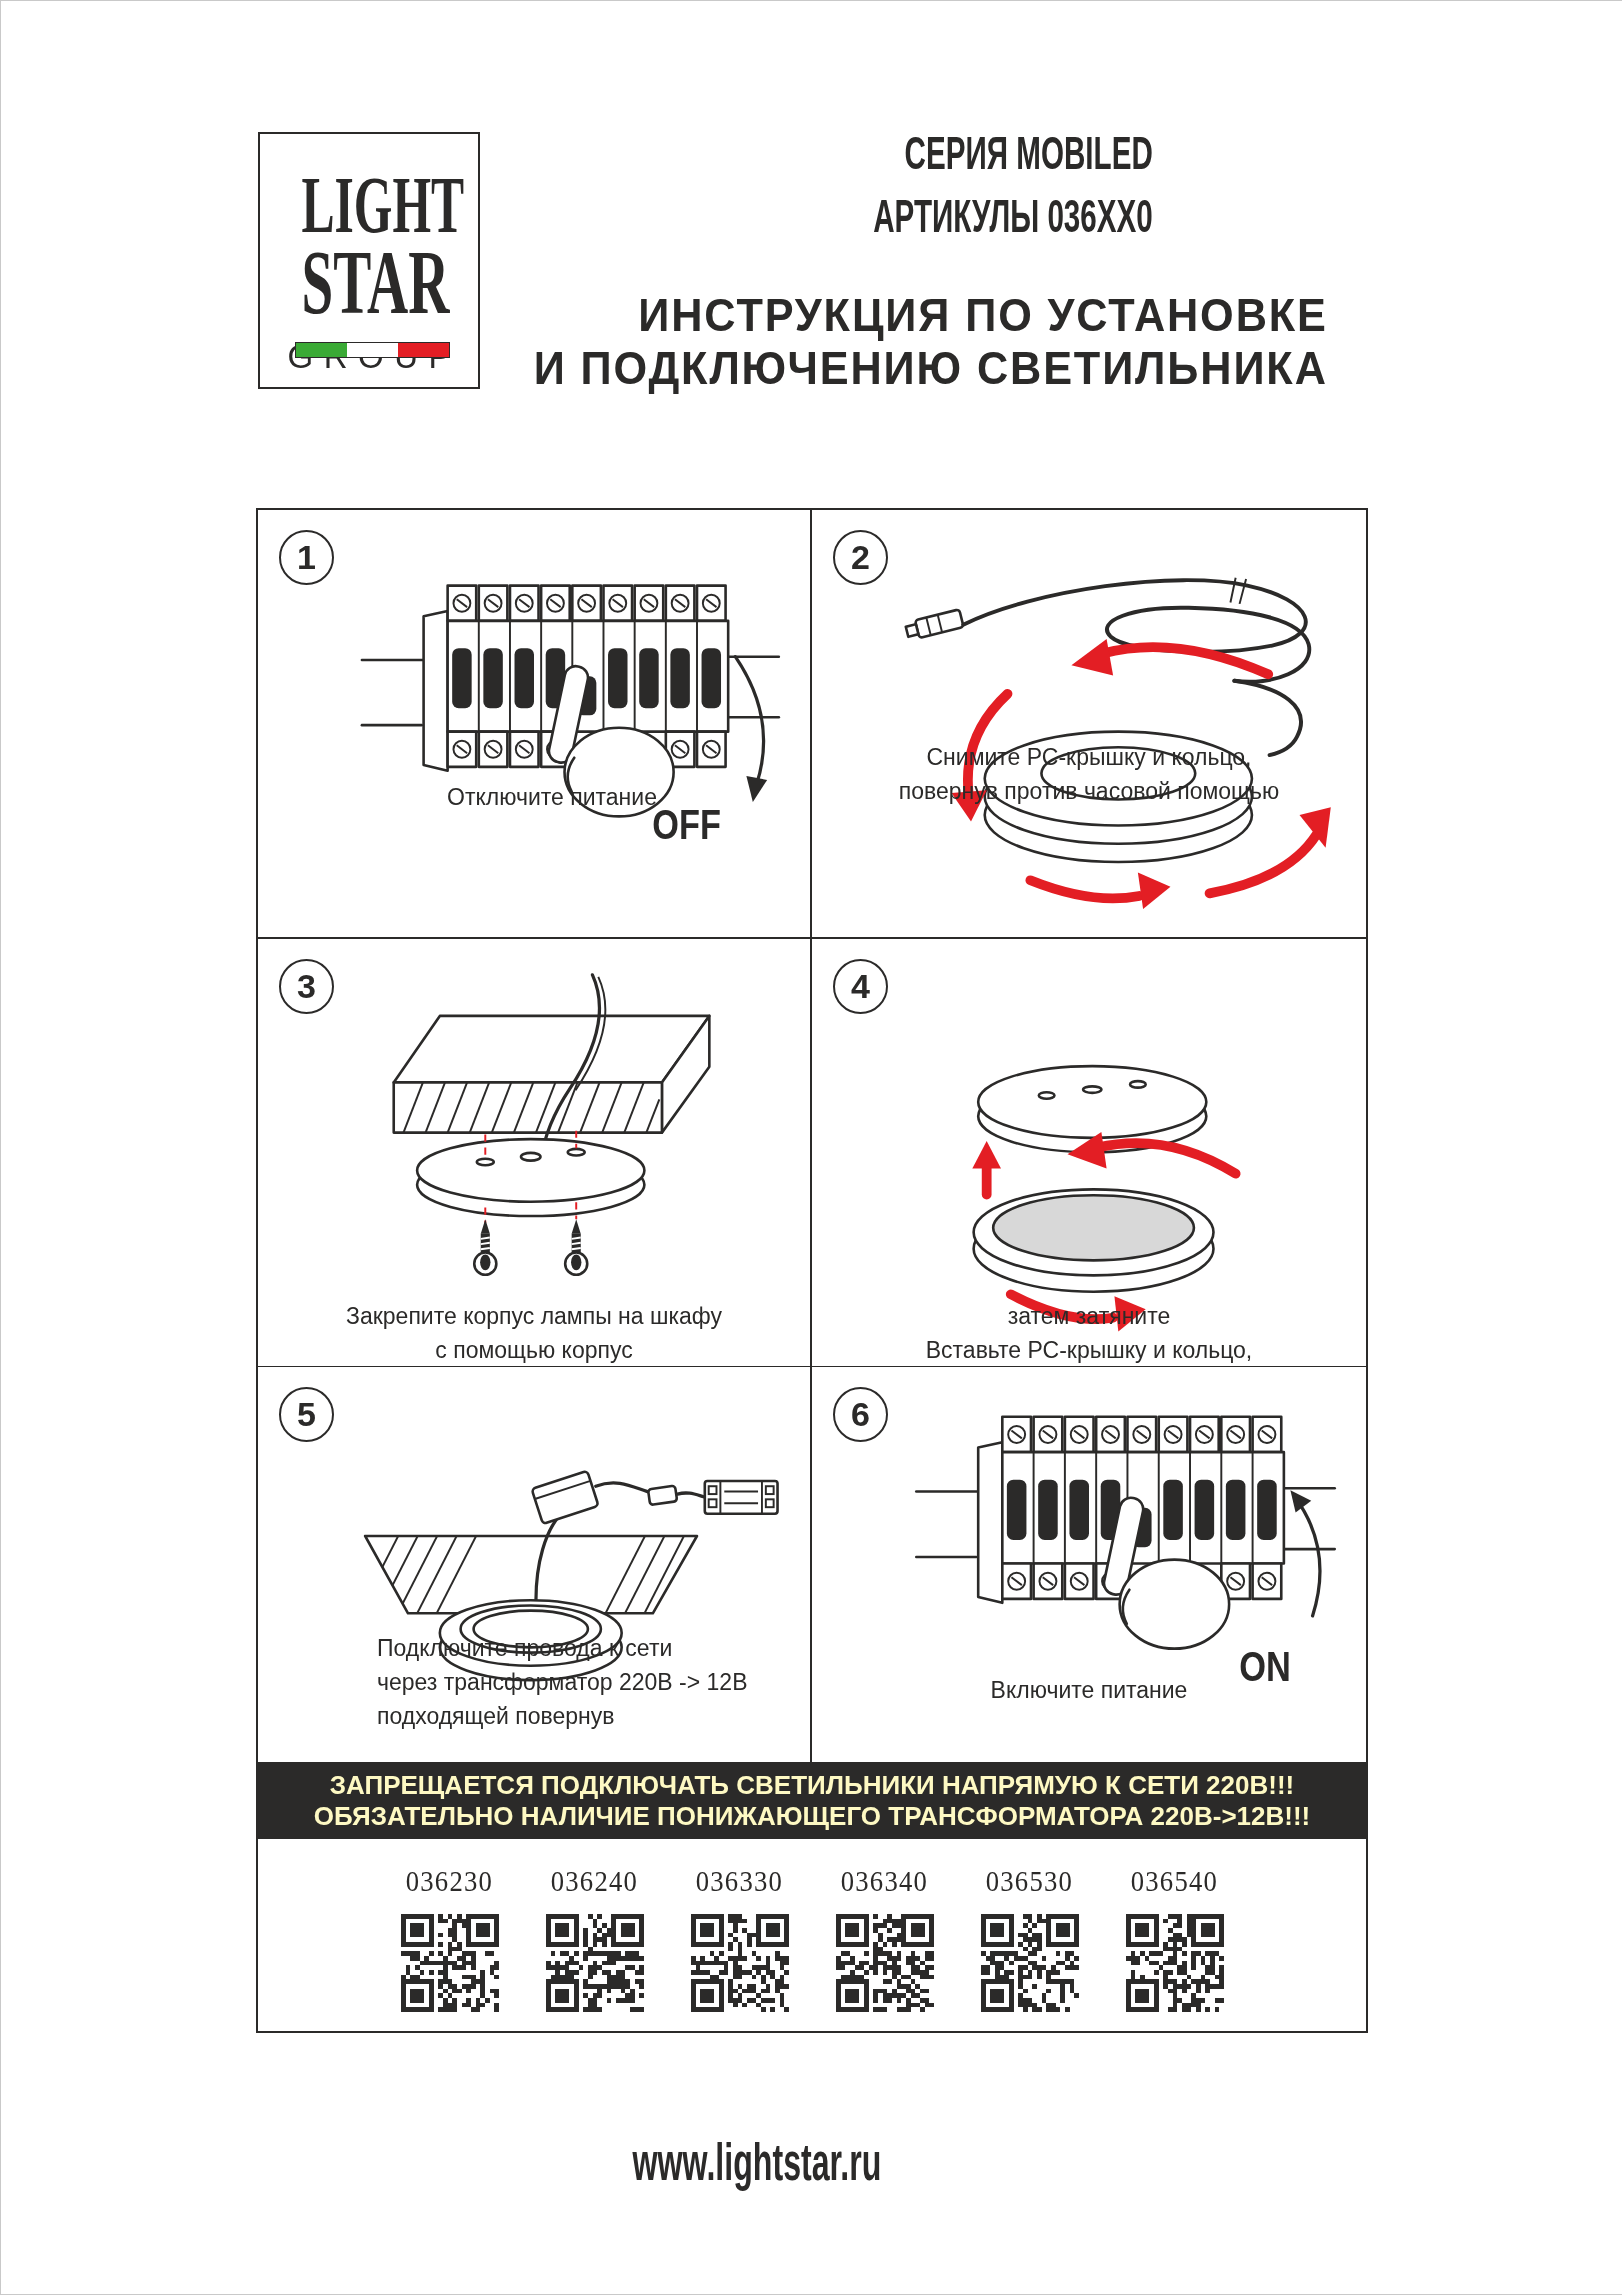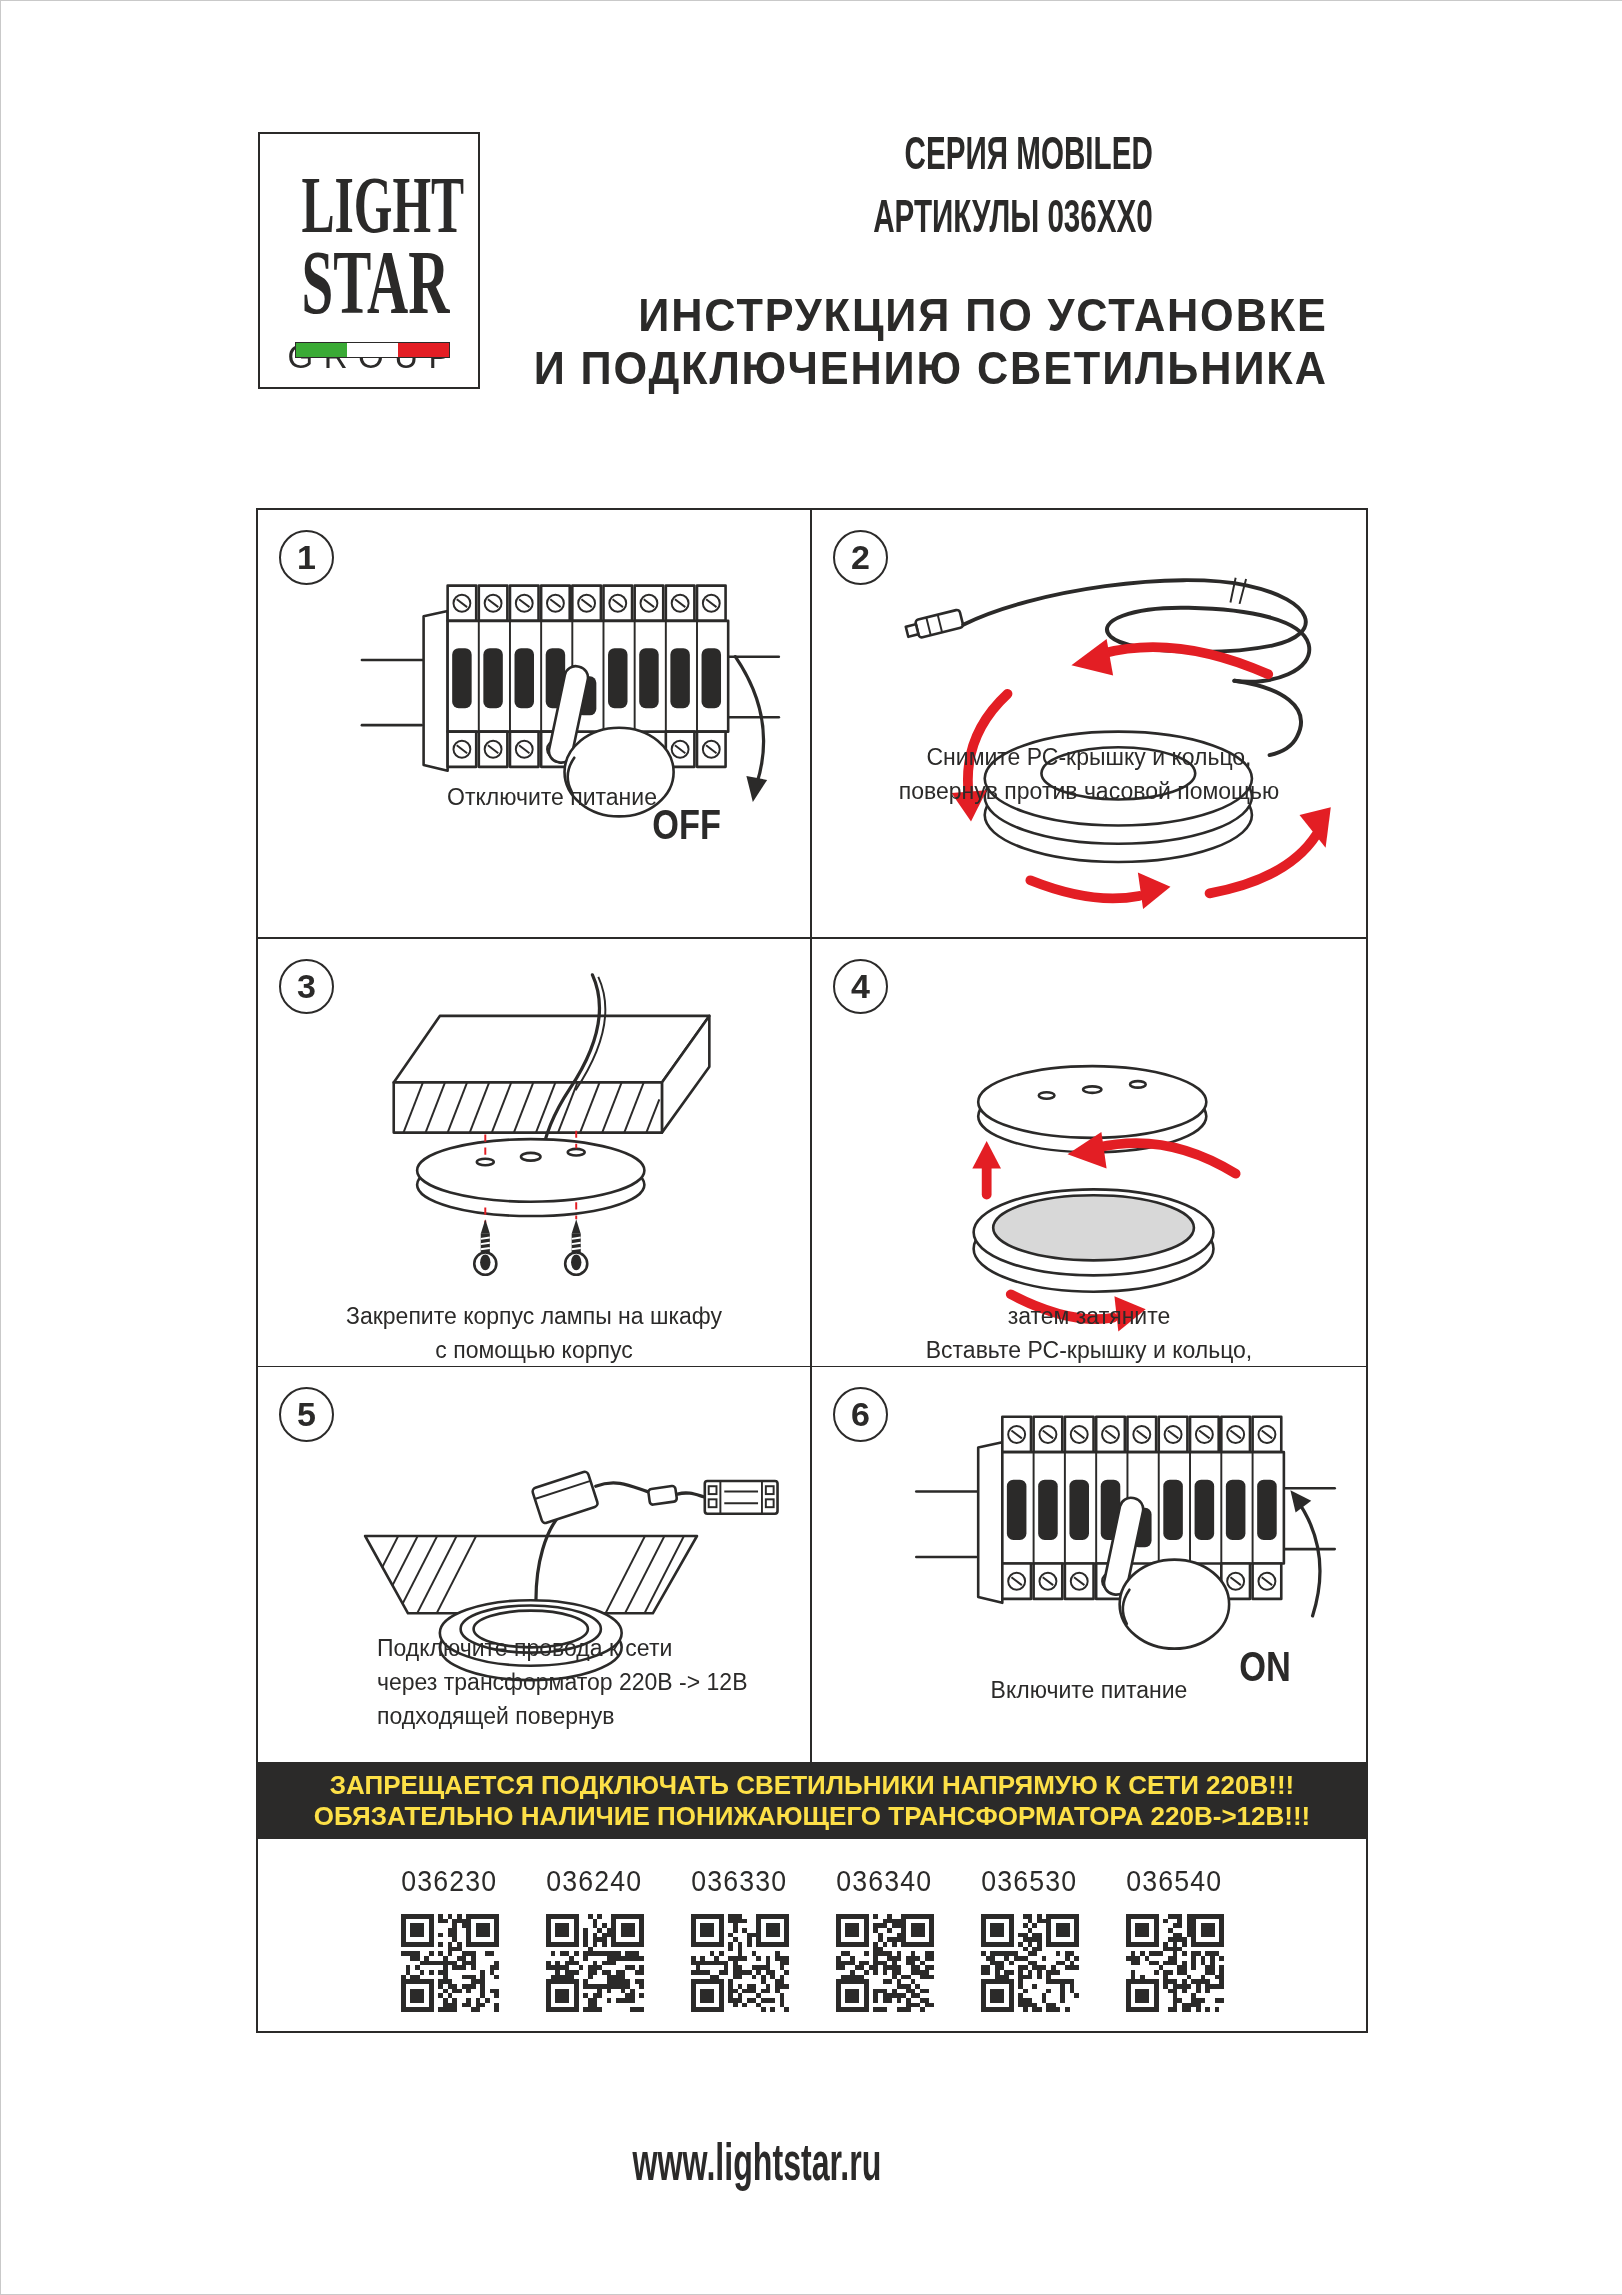--- a/index.html
+++ b/index.html
@@ -34,25 +34,25 @@
          font-size:34px; font-weight:bold; display:flex; align-items:center; justify-content:center; background:#fff; z-index:2; }
   .cap { position:absolute; left:0; width:100%; text-align:center; font-size:23px; line-height:34px; color:#2b2a29; z-index:2; }
   .cap.left { text-align:left; padding-left:119px; }
   .cap.p1 { top:270px;margin-left:18px; }
   .cap.p2 { top:230px; }
   .cap.p3 { top:360px; }
   .cap.p4 { top:360px; }
   .cap.p5 { top:264px; }
   .cap.p6 { top:306px; }
   
-  .warning { position:absolute; left:0; top:1252px; width:1108px; height:77px; background:#2b2a29; color:#fde047;
+  .warning { position:absolute; left:0; top:1252px; width:1108px; height:77px; background:#2b2a29; color:#fef9c3;
              display:flex; flex-direction:column; align-items:center; justify-content:center; gap:1.3px;
              font-weight:bold; font-size:26px; line-height:30px; white-space:nowrap; }
   
-  .qr-row { position:absolute; left:0; top:1329px; width:1108px; height:192px; display:flex; justify-content:center; gap:42px; padding-top:26px; }
+  .qr-row { position:absolute; left:0; top:1329px; width:1108px; height:192px; display:flex; justify-content:center; gap:42px; padding-top:26px;font-family:Liberation Serif, serif; }
   .qr-item { width:103px; display:flex; flex-direction:column; align-items:center; }
   .qr-label { font-size:29px; letter-spacing:1.3px; white-space:nowrap; margin-bottom:15.7px; transform:scaleX(0.92); }
   .qr-item svg { width:98px; height:98px; }
   
   .footer { position:absolute; left:0; top:2132px; width:1512px; text-align:center; font-size:51px; font-weight:bold; white-space:nowrap; transform:scaleX(0.63); transform-origin:756px 50%; }
   
   .ln { stroke:#2b2a29; fill:none; stroke-width:4; stroke-linecap:round; stroke-linejoin:round; }
   .lnt { stroke:#2b2a29; fill:none; stroke-width:3; }
   .fw { fill:#ffffff; }
   .fd { fill:#2b2a29; }

